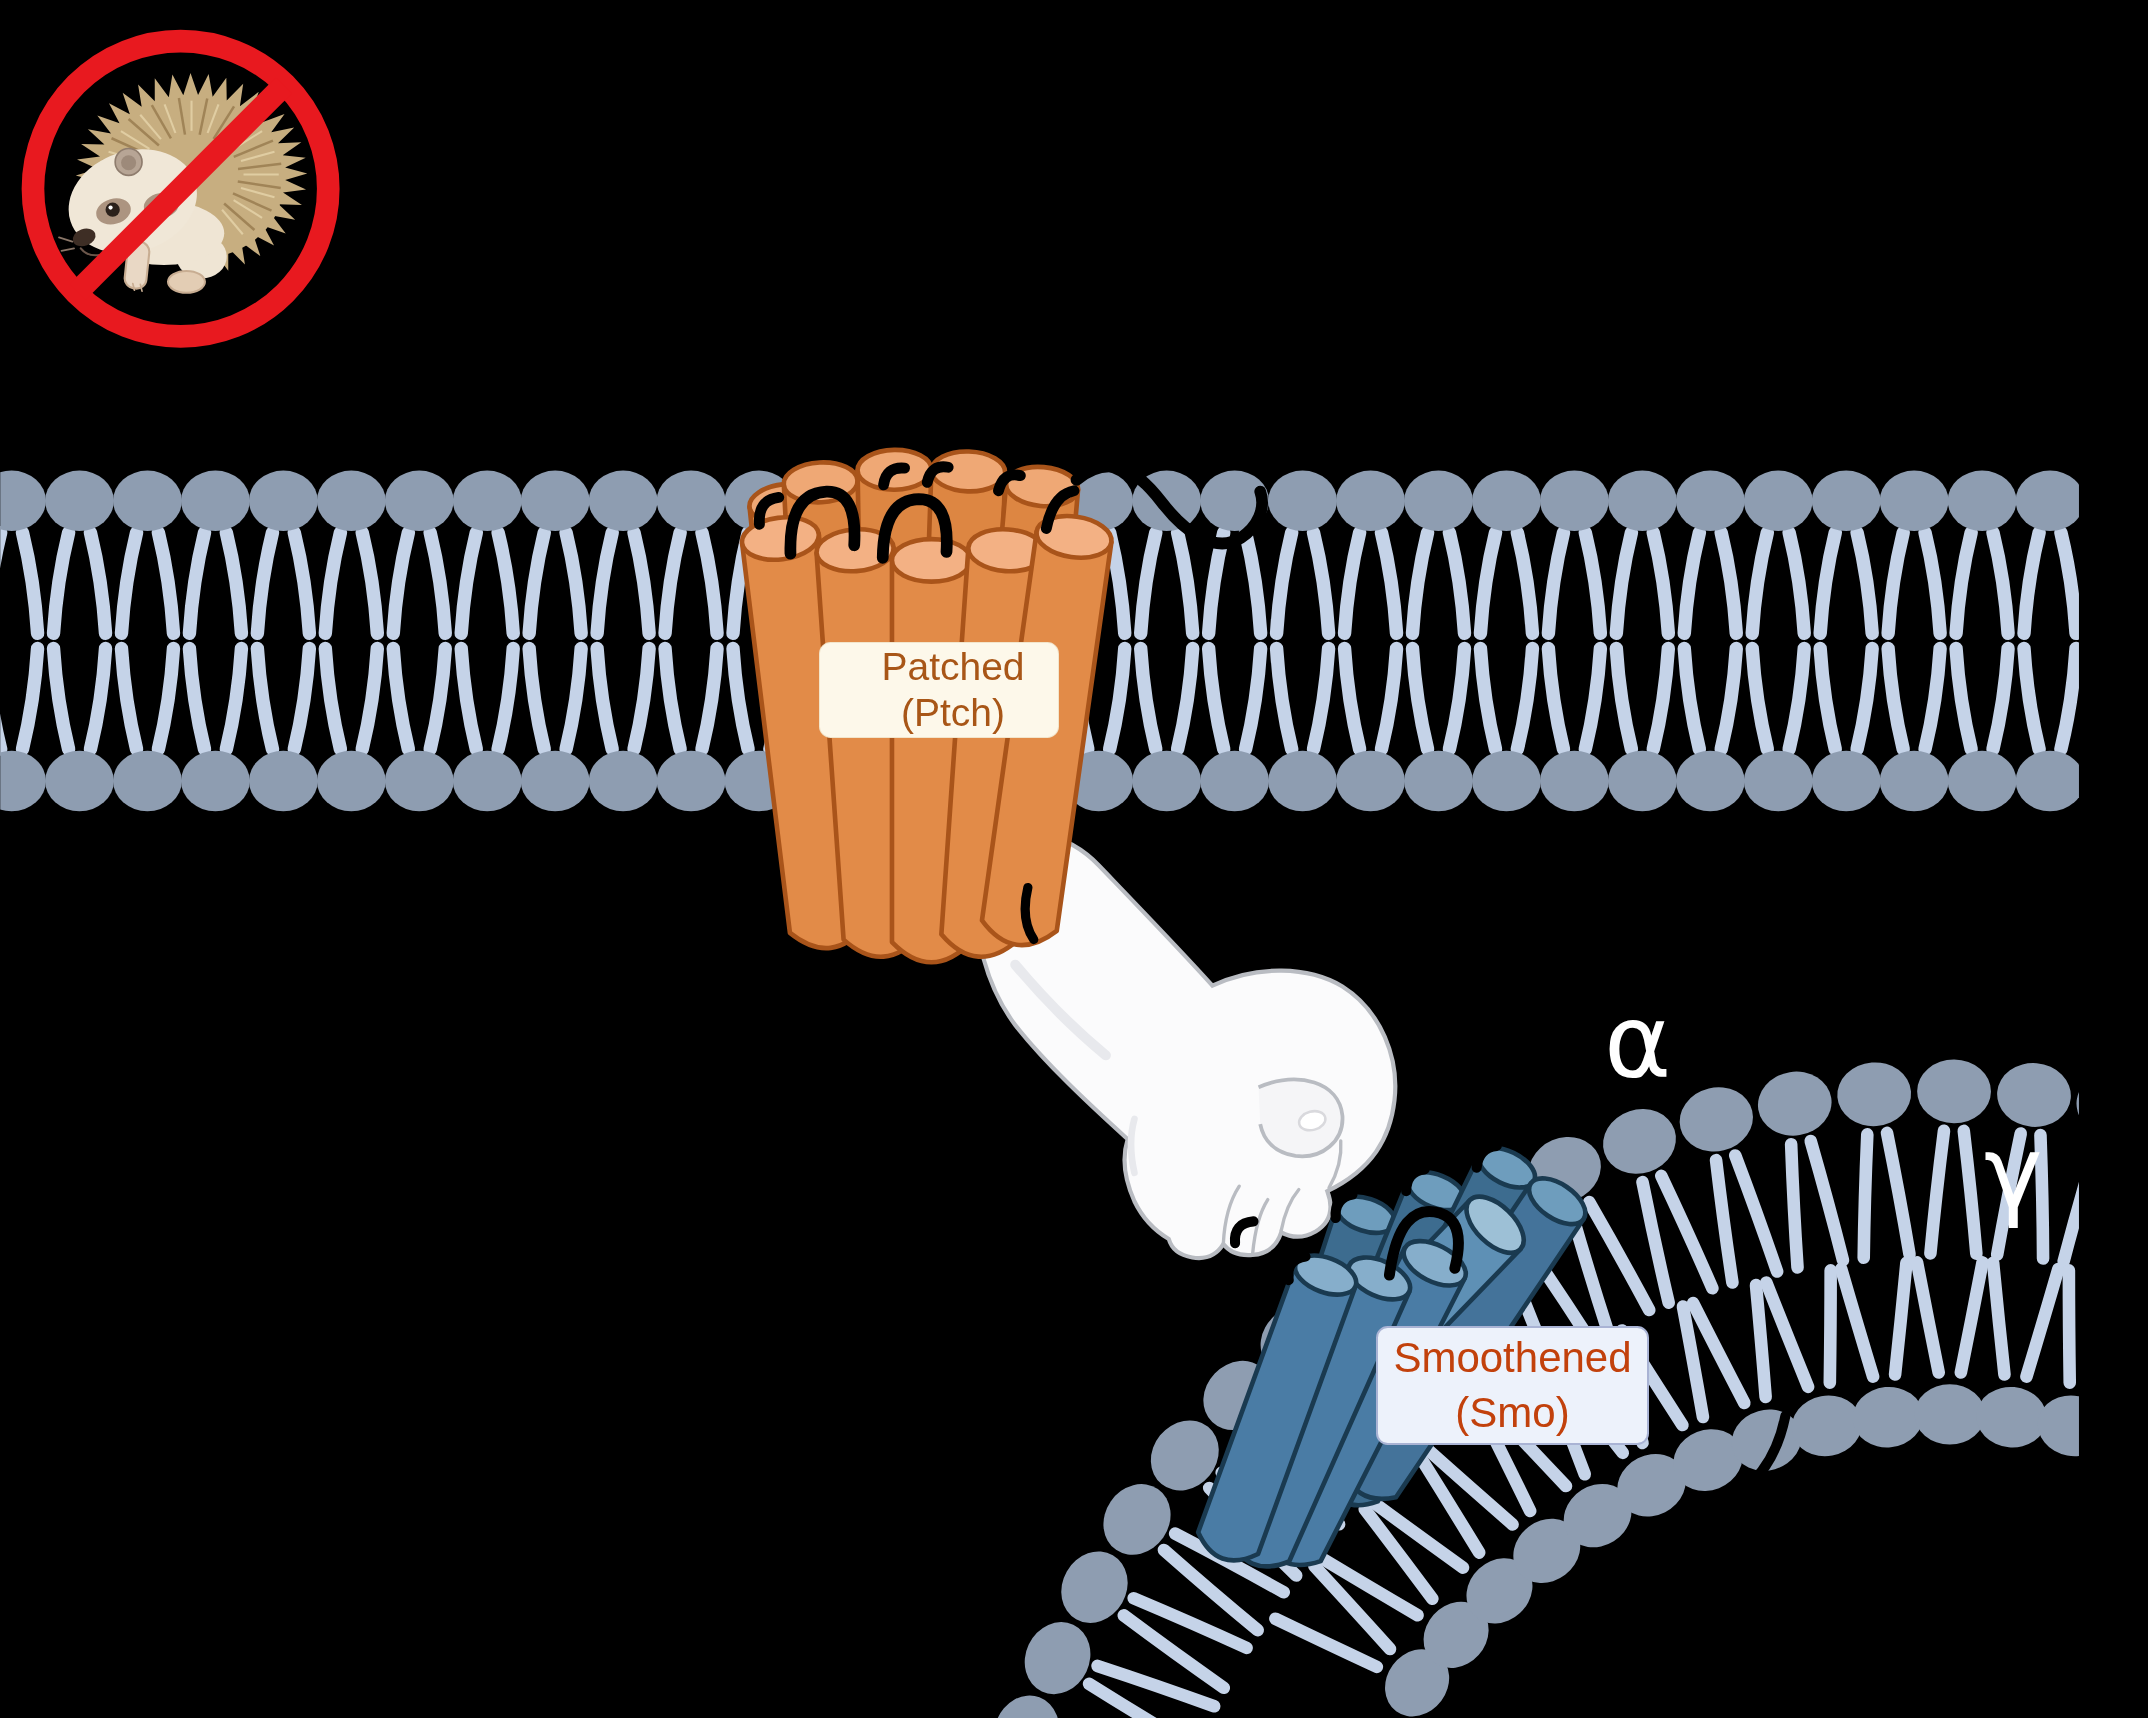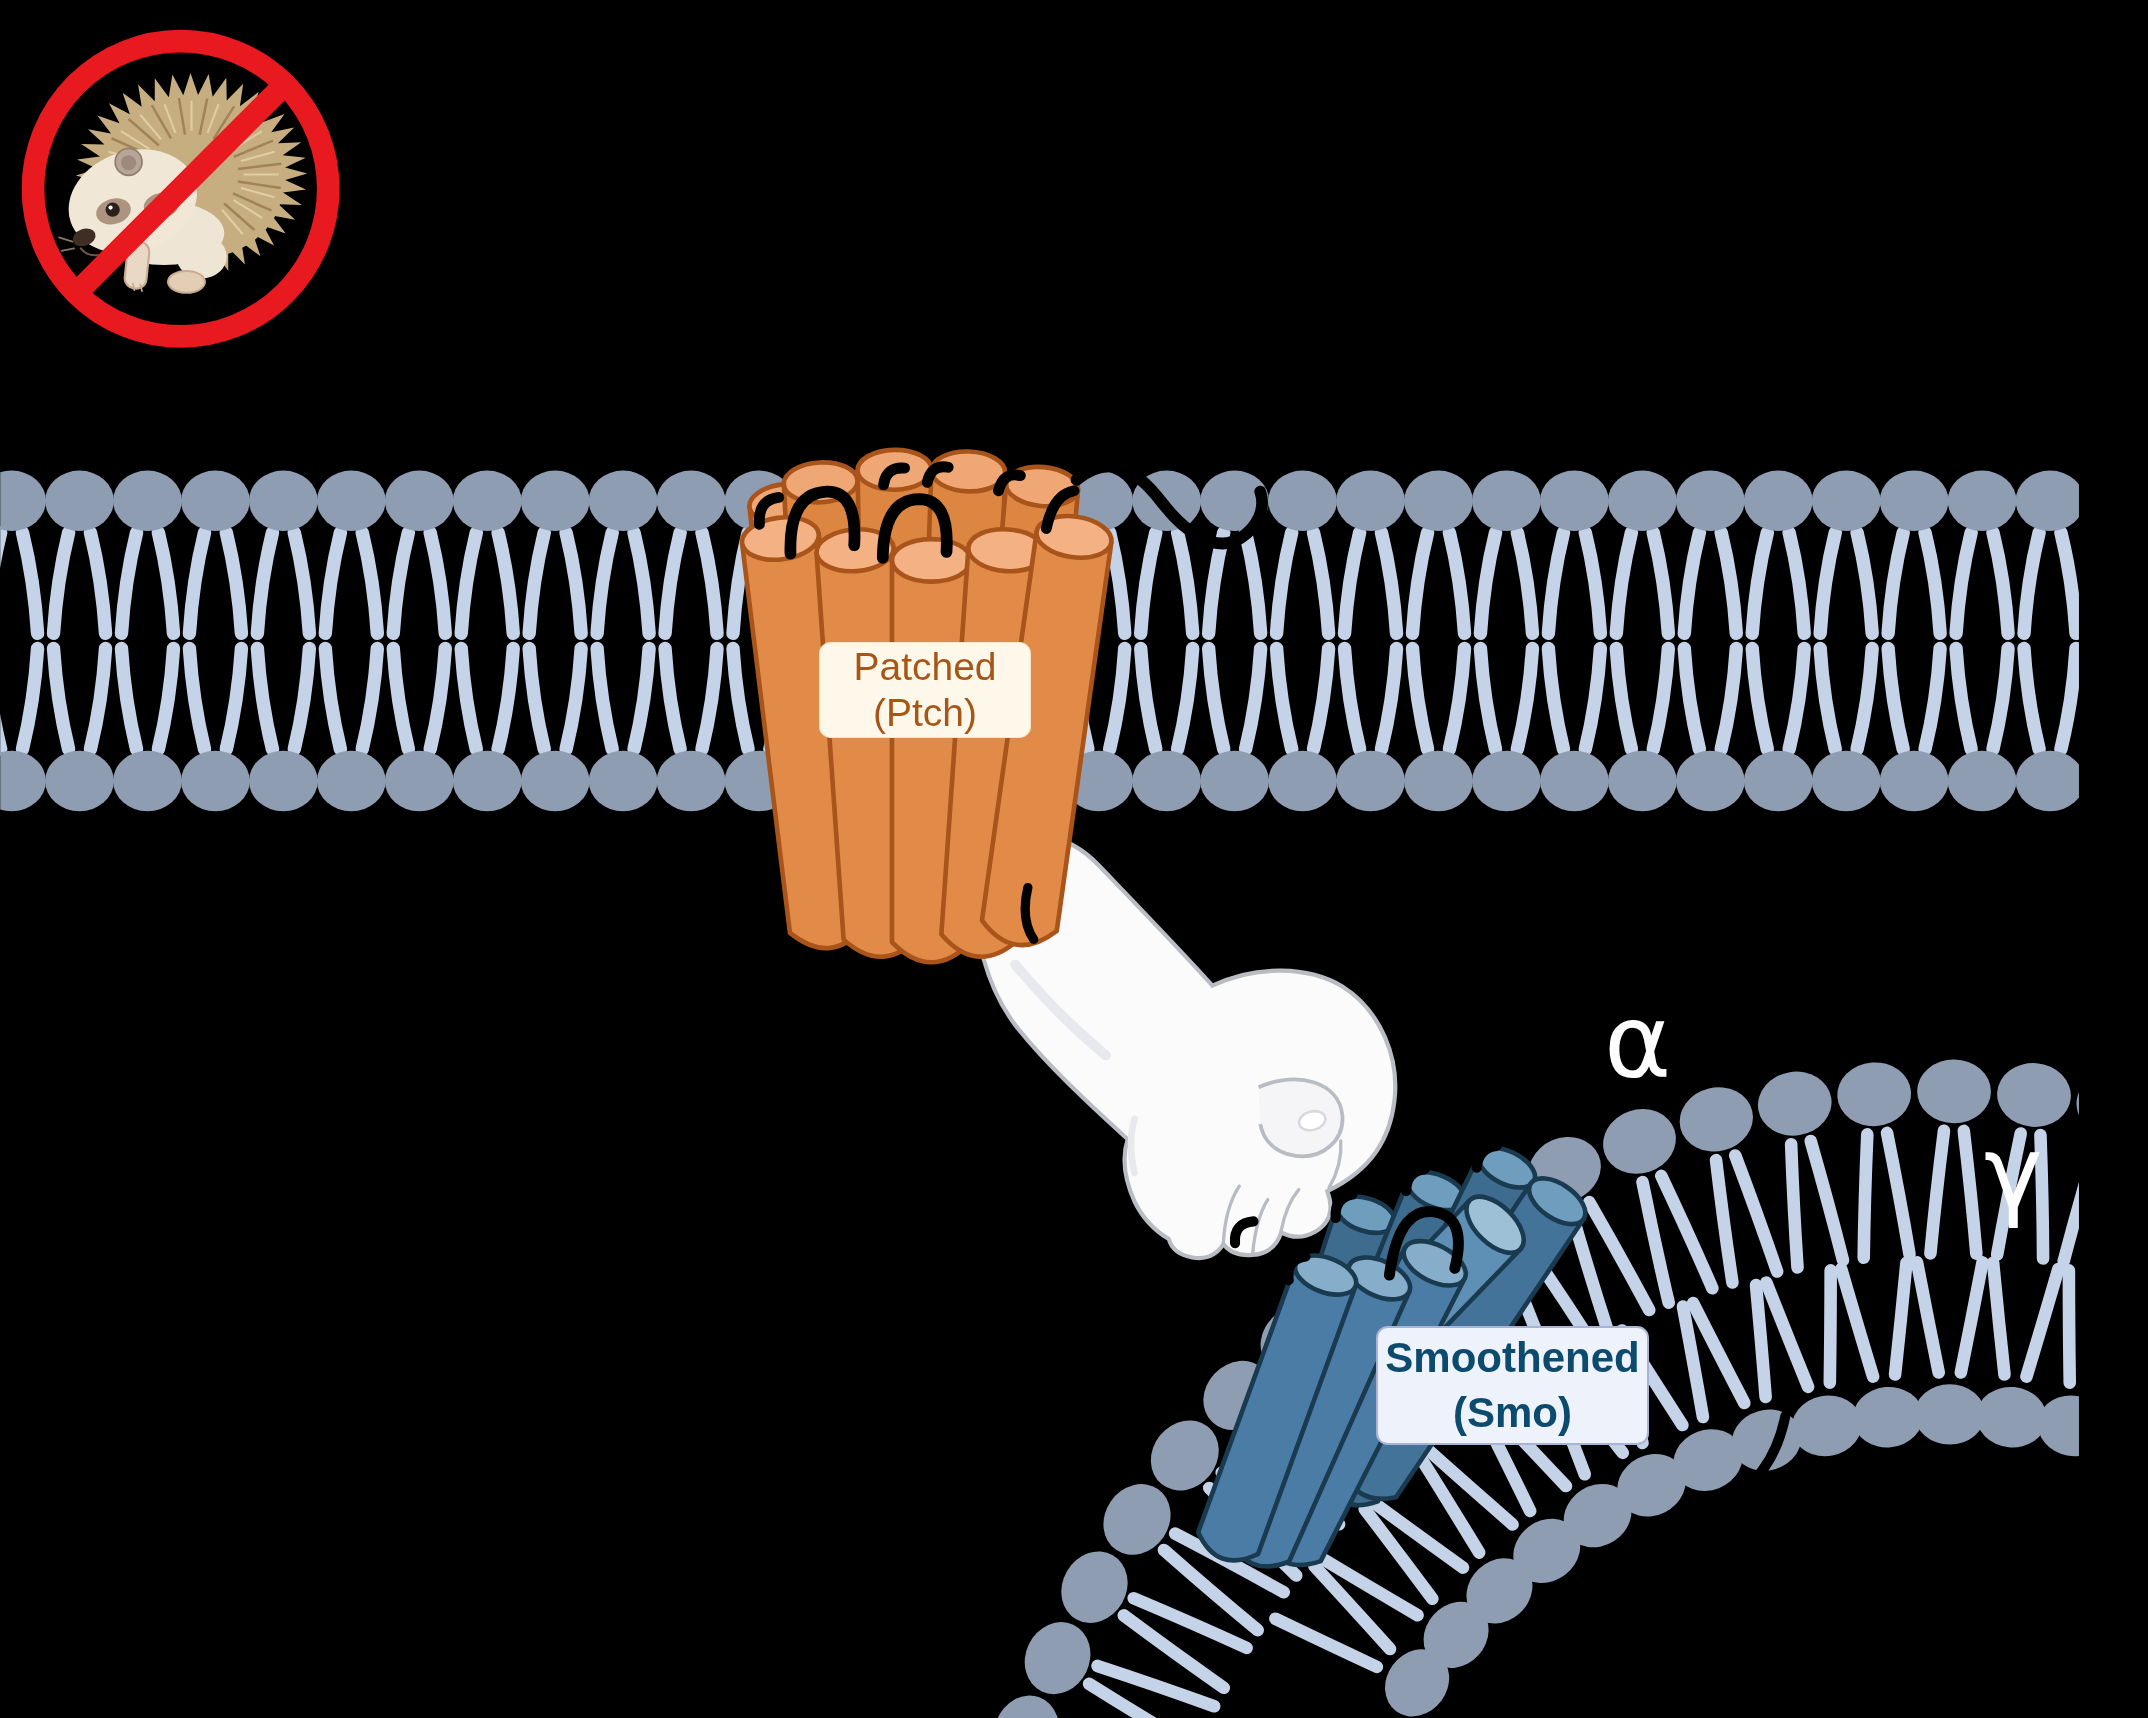--- a/index.html
+++ b/index.html
@@ -463,26 +463,26 @@
         <circle cx="215" cy="225" r="176" fill="none" stroke="#e8191f" stroke-width="27"></circle>
         <line x1="338" y1="102" x2="92" y2="348" stroke="#e8191f" stroke-width="27"></line>
       </g>
   <defs>
         <clipPath id="clipR">
           <rect x="0" y="0" width="2478" height="2048"></rect>
         </clipPath>
       </defs>
     </svg>
 
-  <div class="label label-patched" style="background: rgb(253, 248, 234); color: rgb(168, 86, 23);">
+  <div class="label label-patched" style="background: rgb(253, 248, 234); color: rgb(168, 86, 23); padding-left: 28px;">
     <div>Patched</div>
     <div>(Ptch)</div>
   </div>
 
-  <div class="label label-smo" style="background: rgb(237, 242, 251); color: #0c4a6e; border-color: rgb(169, 179, 212); font-weight: bold;">
+  <div class="label label-smo" style="background: rgb(237, 242, 251); color: #c2410c; border-color: rgb(169, 179, 212);">
     <div>Smoothened</div>
     <div>(Smo)</div>
   </div>
 
   <span class="greek greek-alpha" style="color: rgb(255, 255, 255);">α</span>
   <span class="greek greek-gamma" style="color: rgb(255, 255, 255);">γ</span>
 </div>
 
 
 </body></html>

